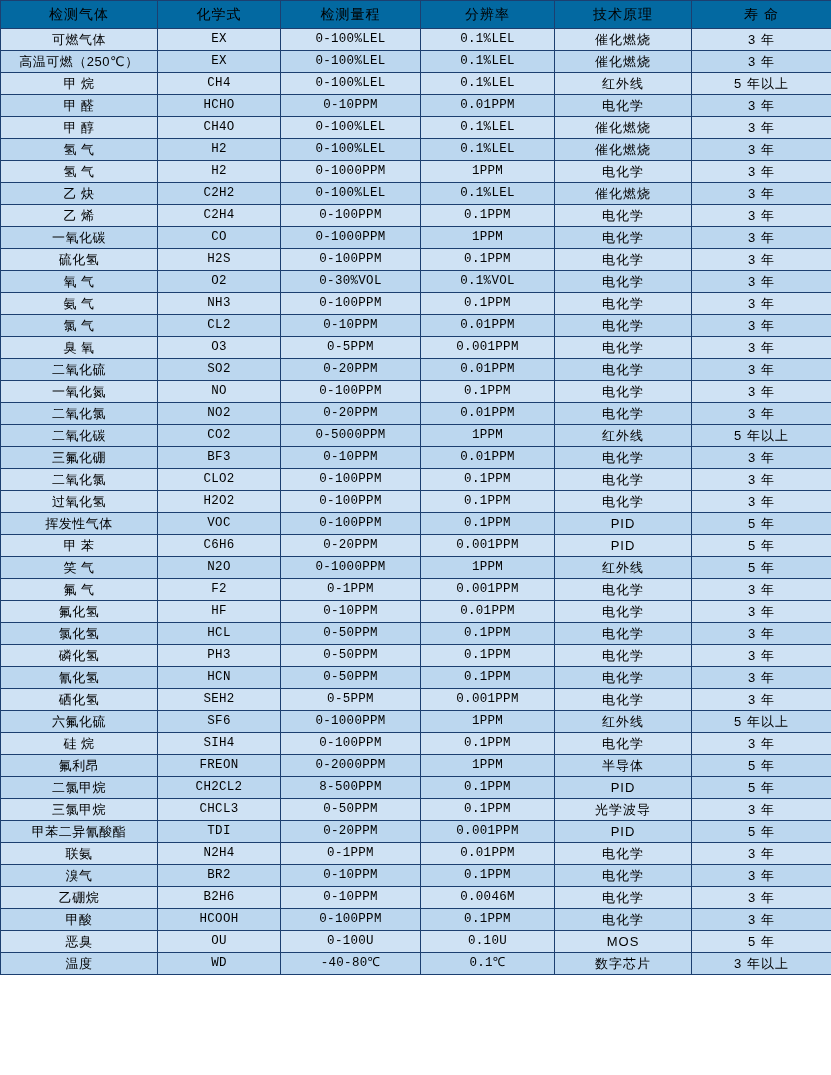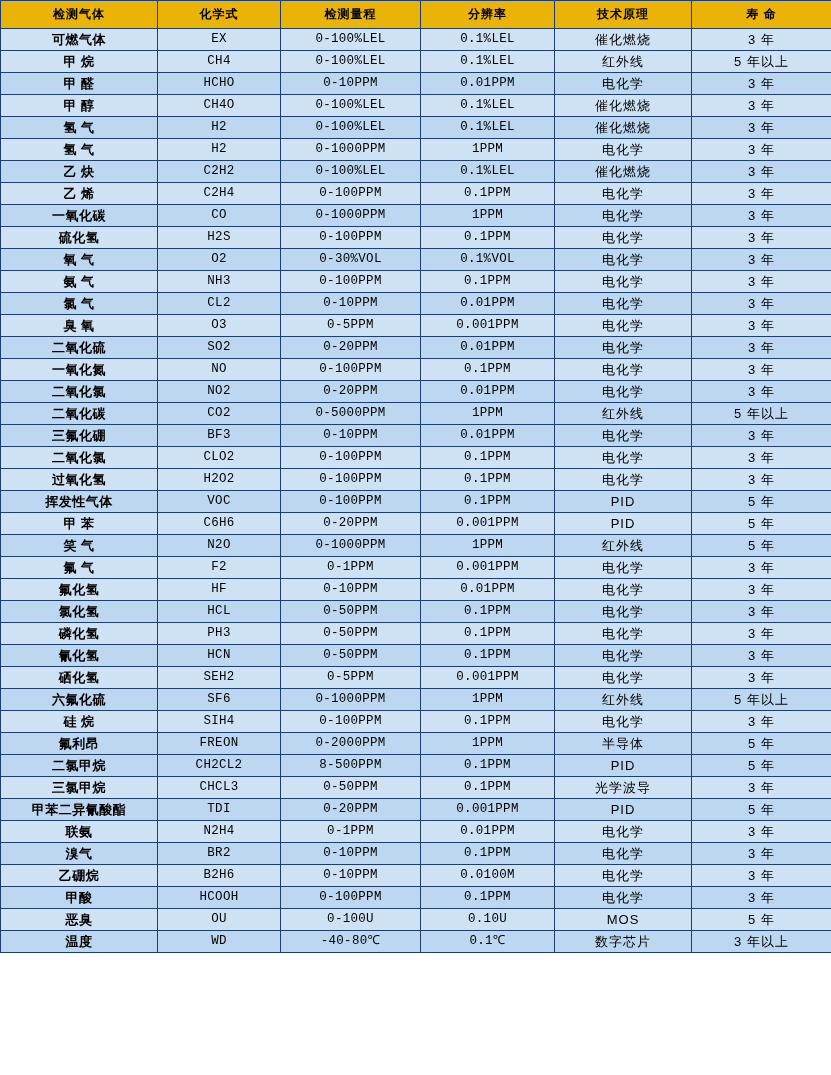--- a/index.html
+++ b/index.html
@@ -30,36 +30,35 @@
     vertical-align: middle;
     font-size: 13px;
     color: #000000;
     height: 21px;
     line-height: 21px;
     padding: 0;
     white-space: nowrap;
     overflow: hidden;
   }
   #gas-table thead th {
-    background: #eab308;
-    font-weight: bold;
-    font-size: 12px;
+    background: #0369a1;
+    font-weight: normal;
+    font-size: 14px;
     height: 27px;
     line-height: 27px;
     letter-spacing: 1px;
   }
   #gas-table tbody tr.odd td {
     background: #cfe2f4;
   }
   #gas-table tbody tr.even td {
     background: #bcd7ef;
   }
   #gas-table td.name {
     letter-spacing: 0.5px;
-    font-weight: bold;
   }
   #gas-table td.formula,
   #gas-table td.range,
   #gas-table td.res {
     font-family: "Liberation Mono", "DejaVu Sans Mono", monospace;
     font-size: 12.5px;
     letter-spacing: 0.3px;
   }
   #gas-table td.life,
   #gas-table td.tech {
@@ -90,20 +89,28 @@
   </thead>
   <tbody id="table-body">
       <tr class="odd">
         <td class="name">可燃气体</td>
         <td class="formula">EX</td>
         <td class="range">0-100%LEL</td>
         <td class="res">0.1%LEL</td>
         <td class="tech">催化燃烧</td>
         <td class="life">3 年</td>
       </tr>
+      <tr class="even">
+        <td class="name">高温可燃（250℃）</td>
+        <td class="formula">EX</td>
+        <td class="range">0-100%LEL</td>
+        <td class="res">0.1%LEL</td>
+        <td class="tech">催化燃烧</td>
+        <td class="life">3 年</td>
+      </tr>
       <tr class="odd">
         <td class="name">甲 烷</td>
         <td class="formula">CH4</td>
         <td class="range">0-100%LEL</td>
         <td class="res">0.1%LEL</td>
         <td class="tech">红外线</td>
         <td class="life">5 年以上</td>
       </tr>
       <tr class="even">
         <td class="name">甲 醛</td>
@@ -390,21 +397,21 @@
         <td class="formula">BR2</td>
         <td class="range">0-10PPM</td>
         <td class="res">0.1PPM</td>
         <td class="tech">电化学</td>
         <td class="life">3 年</td>
       </tr>
       <tr class="odd">
         <td class="name">乙硼烷</td>
         <td class="formula">B2H6</td>
         <td class="range">0-10PPM</td>
-        <td class="res">0.0100M</td>
+        <td class="res">0.0046M</td>
         <td class="tech">电化学</td>
         <td class="life">3 年</td>
       </tr>
       <tr class="even">
         <td class="name">甲酸</td>
         <td class="formula">HCOOH</td>
         <td class="range">0-100PPM</td>
         <td class="res">0.1PPM</td>
         <td class="tech">电化学</td>
         <td class="life">3 年</td>

